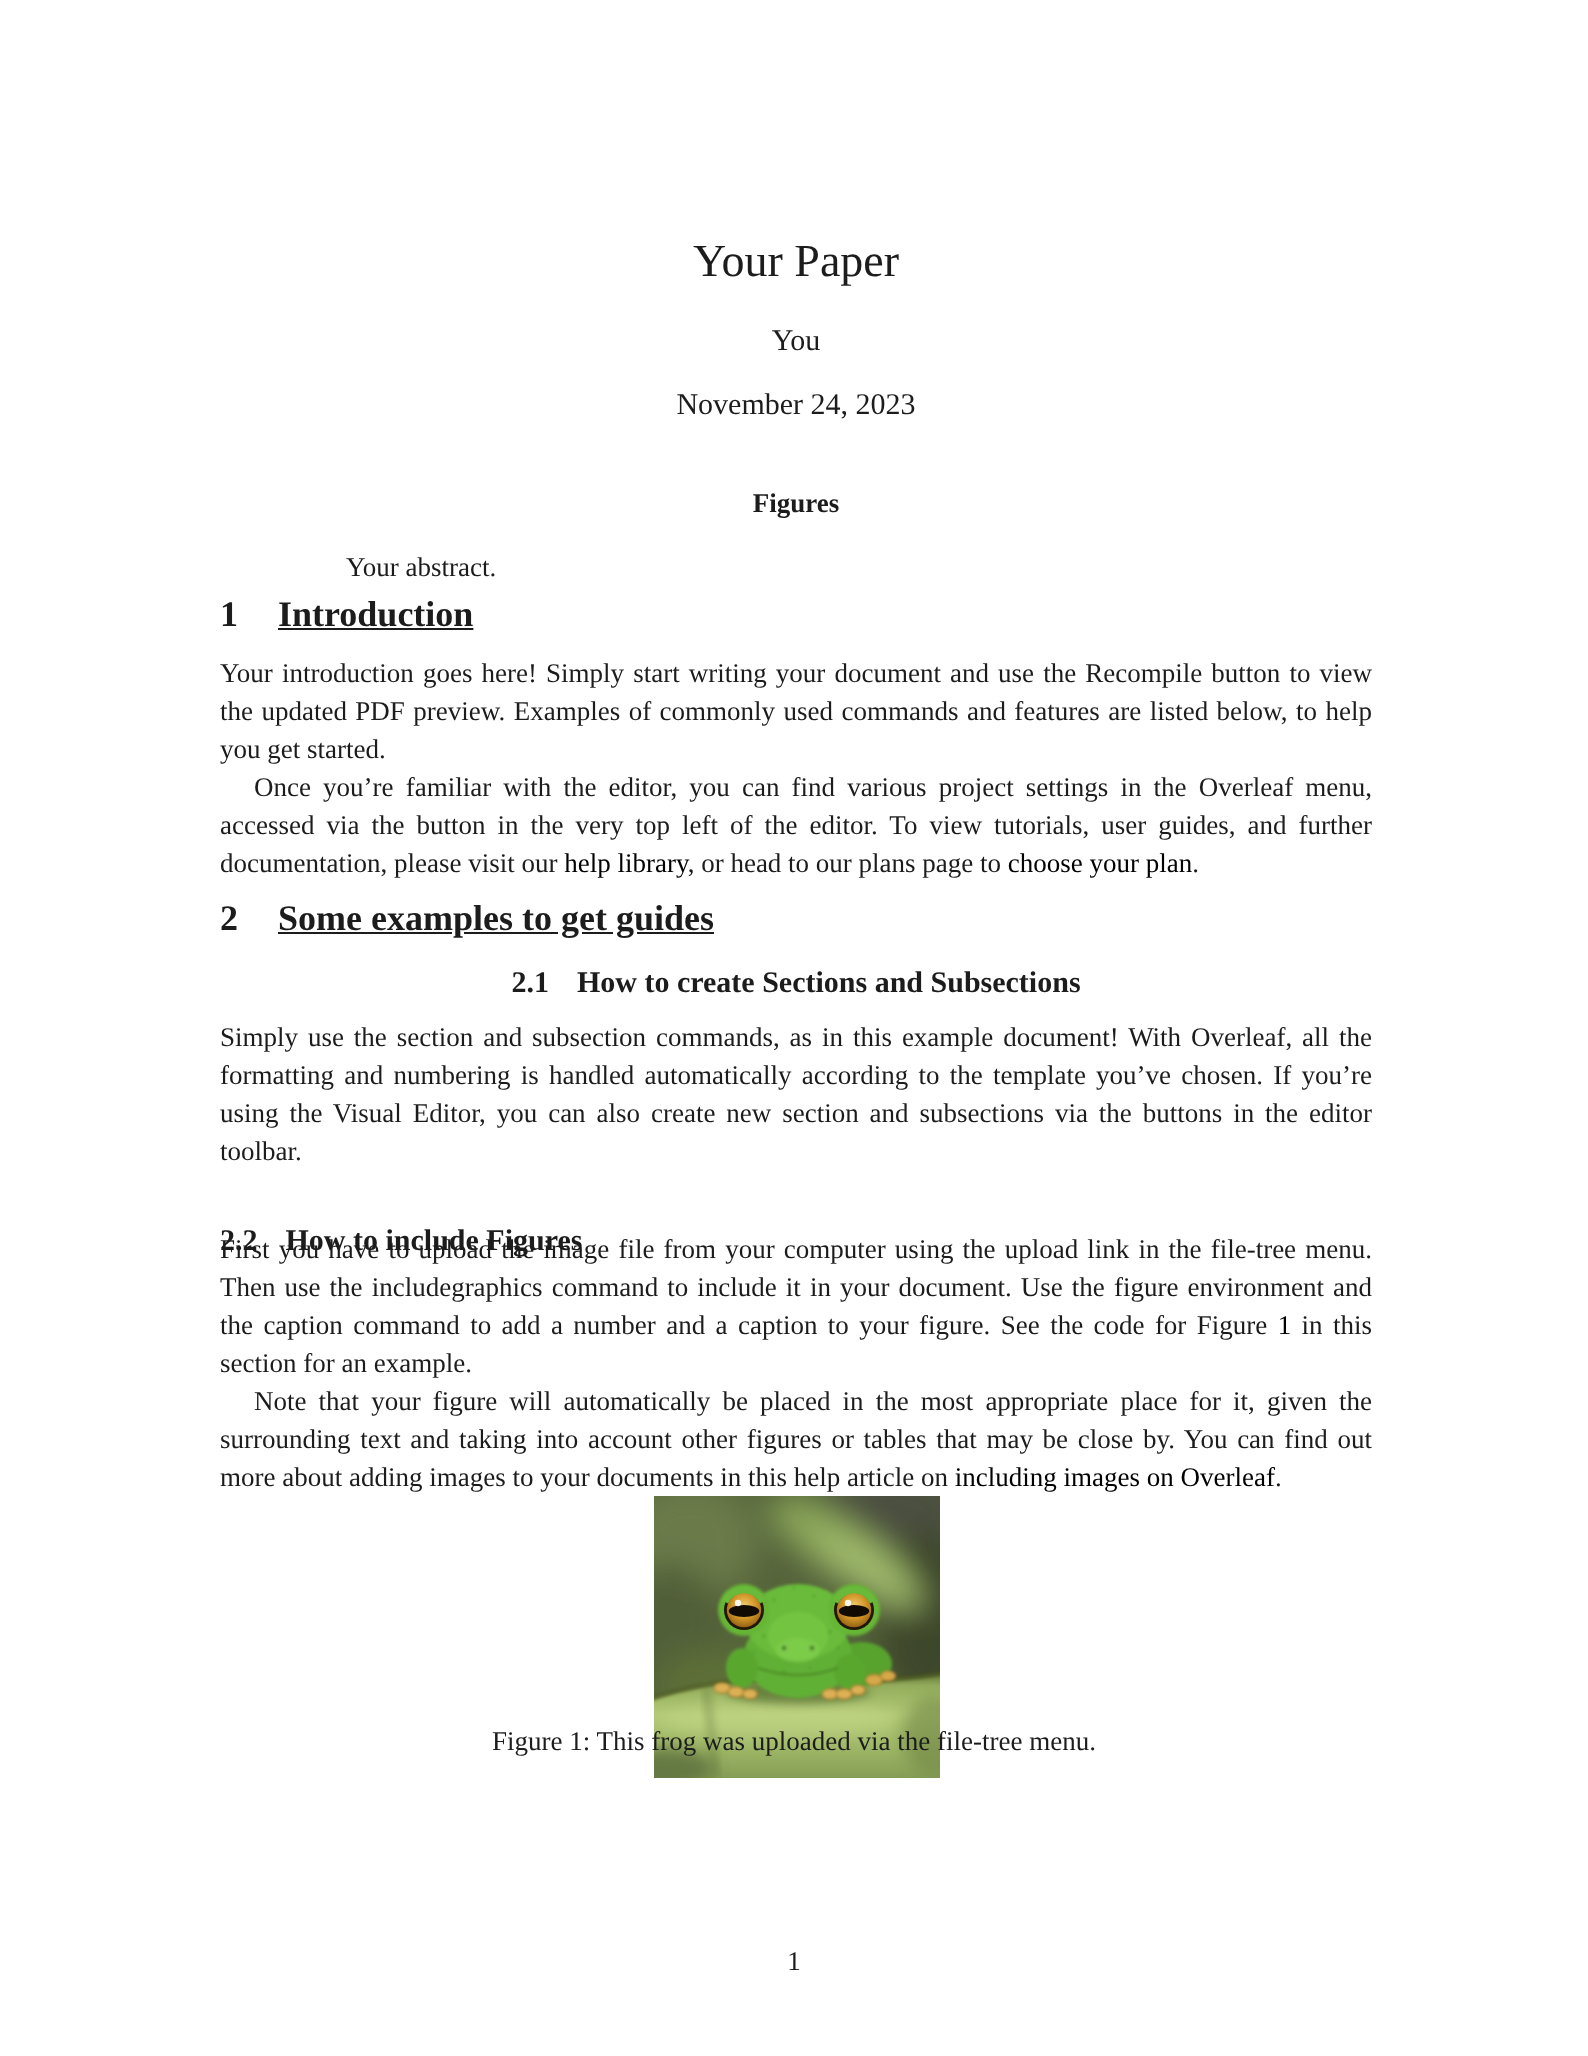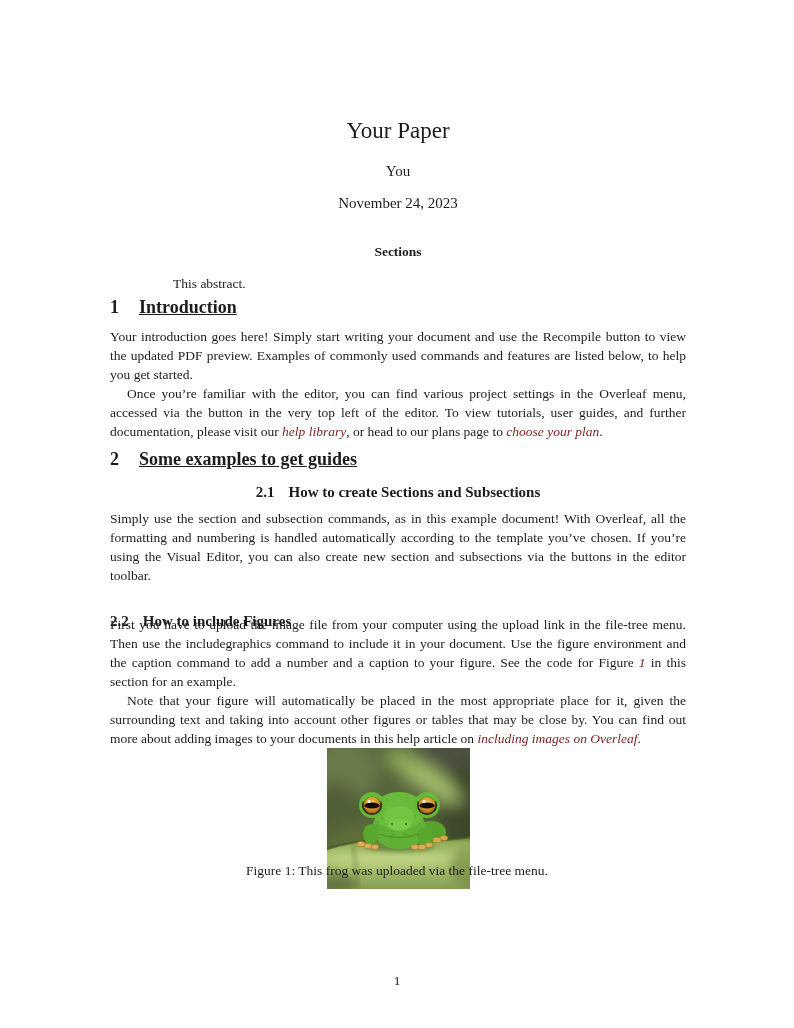--- a/index.html
+++ b/index.html
@@ -22,37 +22,37 @@
   .subsec-num { display:inline-block; margin-right:14px; }
   .sec1-head { top:296px; }
   .sec1-paras { top:327px; }
   .sec2-head { top:448px; }
   .sub21-head { top:483px;text-align:center; }
   .s21-para { top:509px; }
   .sub22-head { top:612px; }
   .s22-paras { top:615px; }
   p.body { margin:0; text-align:justify; }
   p.body.indent { text-indent:17px; }
-  a.link { color:#7f1d1d; text-decoration:none; cursor:pointer;font-style:italic; }
+  a.link { color:#000000; text-decoration:none; cursor:pointer; }
   .figure-wrap { top:748px; text-align:center; }
   .figure-wrap svg { display:inline-block; }
   .caption { position:absolute; left:0; width:794px; top:861px; text-align:center; font-size:13.5px; }
   .pagenum { position:absolute; left:0; width:794px; top:971px; text-align:center; font-size:13.5px; }
 </style>
 </head>
 <body>
 
 <div class="page">
 
   <h1 class="abs center title">Your Paper</h1>
   <div class="abs center author">You</div>
   <div class="abs center date">November 24, 2023</div>
 
-  <div class="abs center abstract-head">Sections</div>
-  <p class="abs abstract-text">This abstract.</p>
+  <div class="abs center abstract-head">Figures</div>
+  <p class="abs abstract-text">Your abstract.</p>
 
   <h2 class="abs sec sec1-head"><span class="sec-num">1</span><span>Introduction</span></h2>
 
   <div class="abs sec1-paras">
     <p class="body"><span>Your introduction goes here! Simply start writing your document and use the Recompile button to view the updated PDF preview. Examples of commonly used commands and features are listed below, to help you get started.</span></p>
     <p class="body indent"><span>Once you’re familiar with the editor, you can find various project settings in the Overleaf menu, accessed via the button in the very top left of the editor. To view tutorials, user guides, and further documentation, please visit our </span><a class="link">help library</a><span>, or head to our plans page to </span><a class="link">choose your plan</a><span>.</span></p>
   </div>
 
   <h2 class="abs sec sec2-head"><span class="sec-num">2</span><span>Some examples to get guides</span></h2>
 

